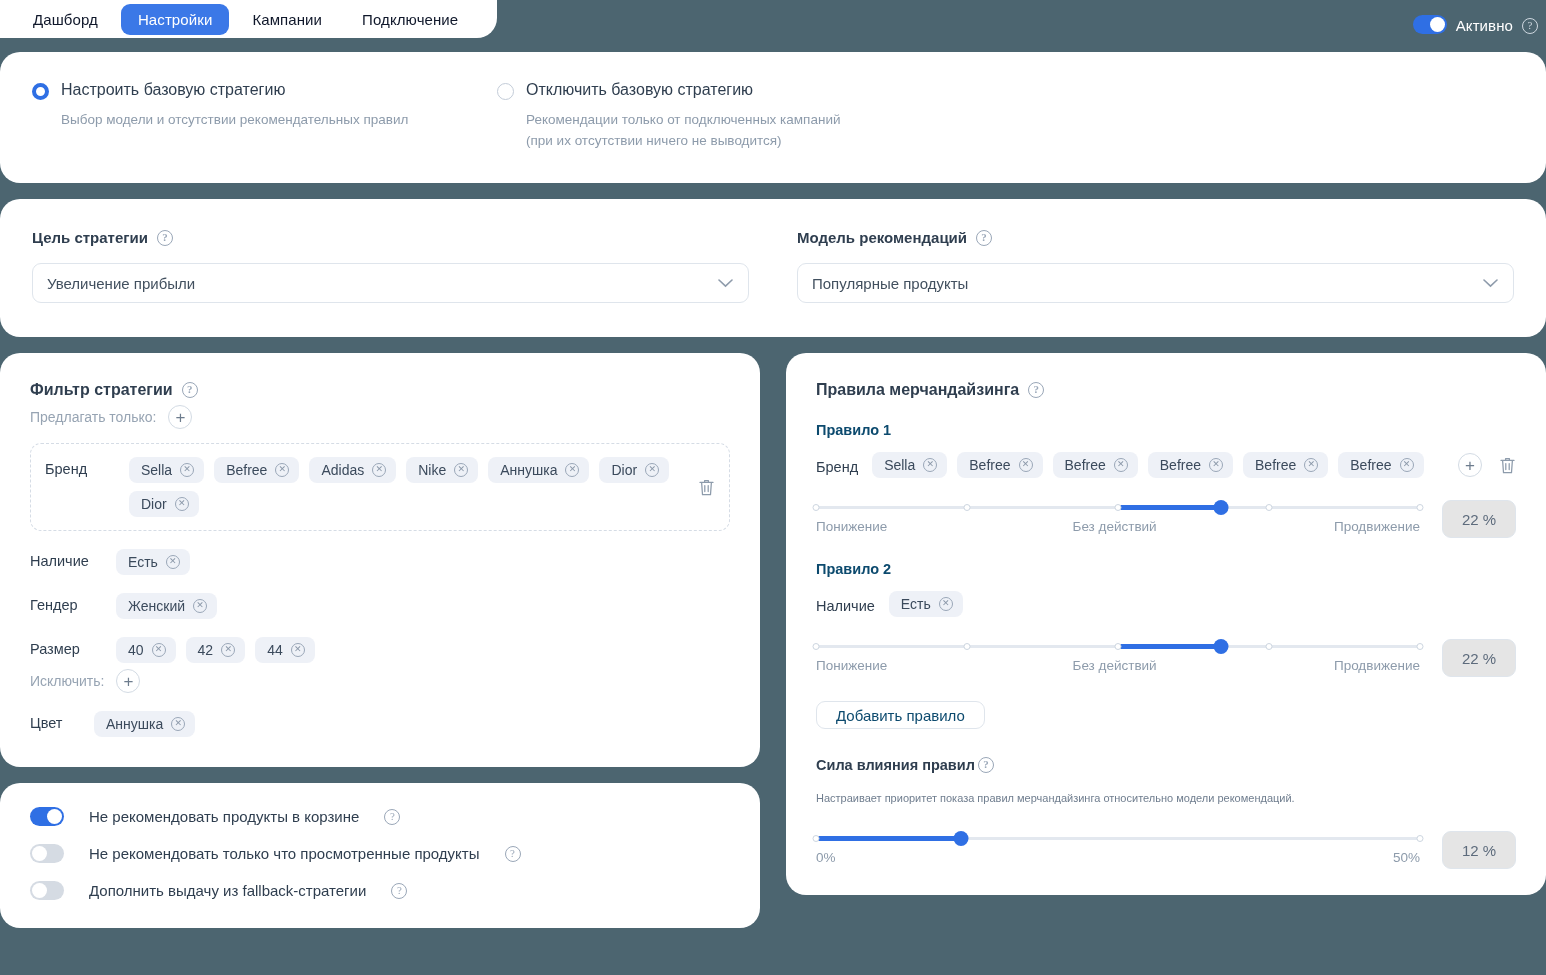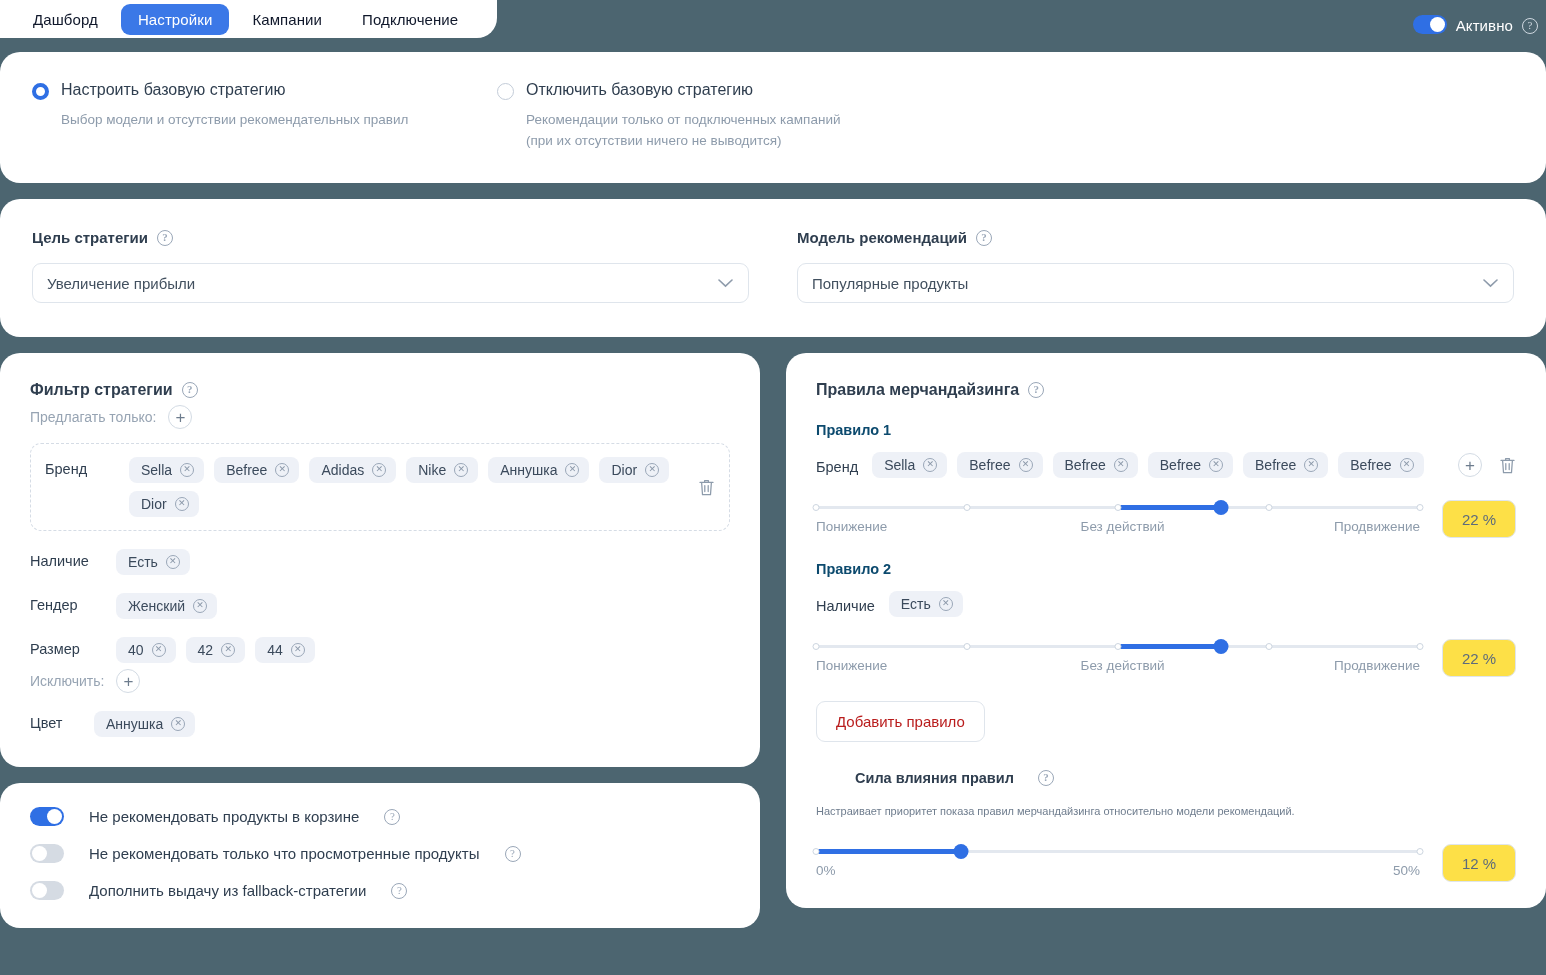--- a/index.html
+++ b/index.html
@@ -353,59 +353,58 @@
     cursor: grab;
   }
   .scale-labels {
     display: flex;
     justify-content: space-between;
     margin-top: 9px;
     font-size: 13.5px;
     color: #8d9bab;
   }
   .scale-labels span { flex: 0 0 auto; }
-  .scale-labels .mid { position: relative; left: 12px; }
+  .scale-labels .mid { position: relative; left: 4px; }
   .pct-box {
     width: 74px;
     height: 38px;
     border: 1.2px solid #dfe5ec;
     border-radius: 9px;
     display: flex;
     align-items: center;
     justify-content: center;
     font-size: 15px;
     color: #5d6b7c;
     flex: 0 0 auto;
     cursor: text;
-    background: #fde047;
+    background: #e5e5e5;
   }
 
   .btn-outline {
     margin-top: 24px;
     display: inline-flex;
     align-items: center;
-    height: 41px;
+    height: 28px;
     padding: 0 19px;
     border: 1.2px solid #dfe5ec;
     border-radius: 9px;
     font-size: 15px;
-    color: #b91c1c;
+    color: #0c4a6e;
     background: #fff;
     cursor: pointer;
   }
 
   .influence-title {
     display: flex;
     align-items: center;
-    gap: 24px;
+    gap: 3px;
     font-size: 14.5px;
     font-weight: bold;
     color: #2f3e4f;
     margin-top: 28px;
-    margin-left: 39px;
   }
   .influence-desc {
     font-size: 11px;
     color: #6f7d8e;
     line-height: 22px;
     margin-top: 14px;
     max-width: 620px;
   }
 </style>
 </head>

